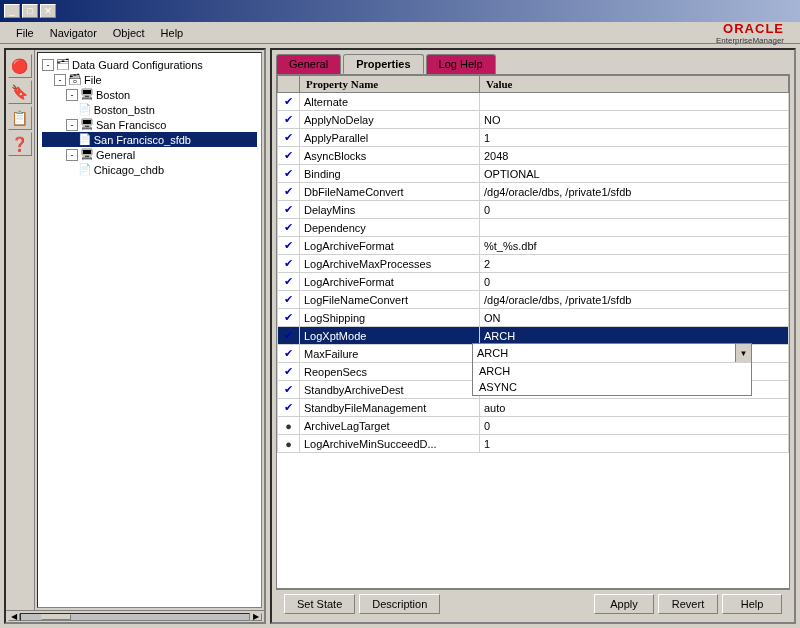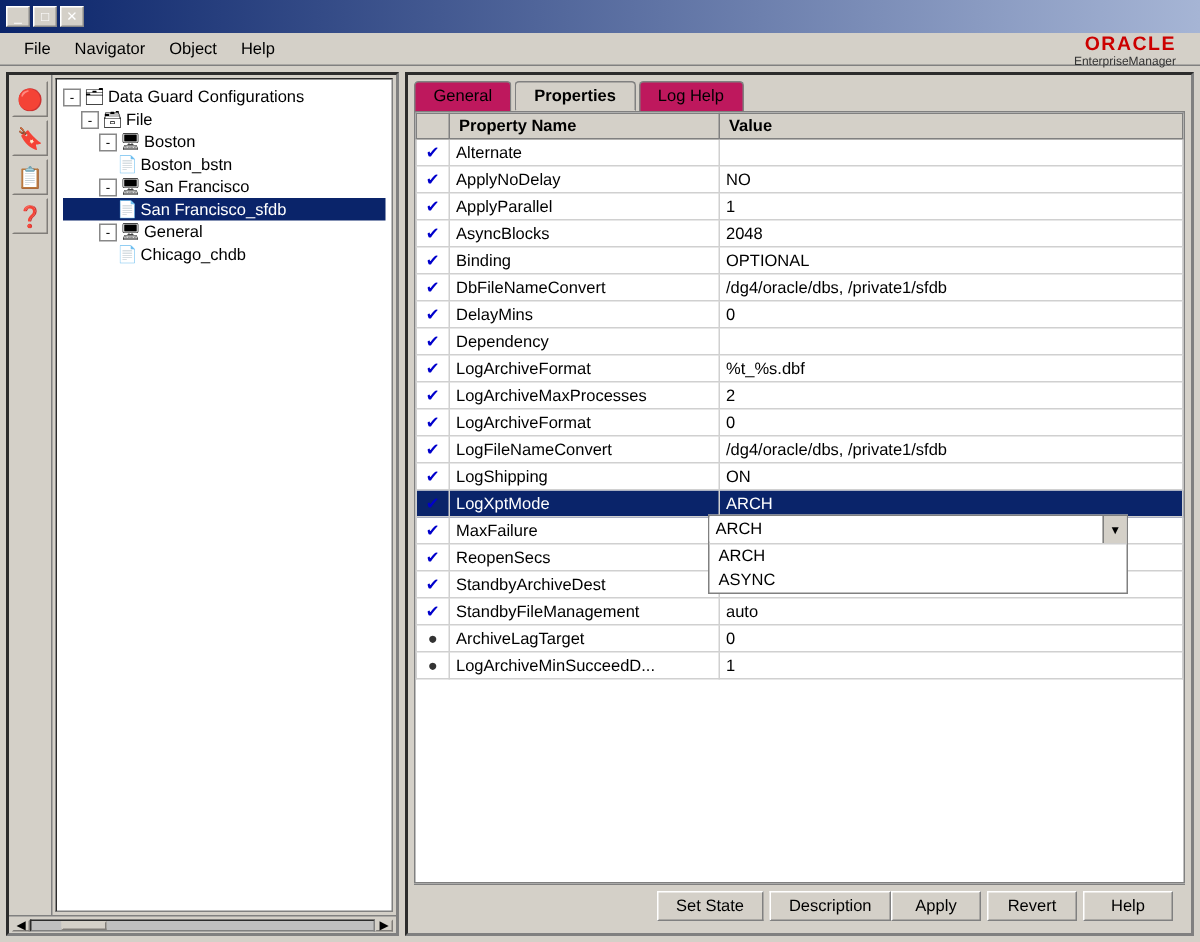--- a/index.html
+++ b/index.html
@@ -253,20 +253,21 @@
       border-collapse: collapse;
       font-size: 11px;
     }
     .prop-table th {
       background: #d4d0c8;
       border: 1px solid #808080;
       padding: 2px 6px;
       text-align: left;
       font-weight: bold;
       font-size: 11px;
+      font-family: Liberation Serif, serif;
     }
     .prop-table td {
       border: 1px solid #d0d0d0;
       padding: 1px 4px;
       height: 18px;
       font-size: 11px;
     }
     .prop-table tr.active-row td { background: #0a246a; color: white; }
     .check-cell {
       width: 20px;
@@ -318,21 +319,21 @@
     }
     .dropdown-list li.selected { background: #0a246a; color: white; }
 
     
     .bottom-bar {
       display: flex;
       align-items: center;
       padding: 4px 8px;
       background: #d4d0c8;
       border-top: 1px solid #808080;
-      justify-content: flex-end;
+      justify-content: space-between;
       margin: 0 4px 4px 4px;
     }
     .bottom-left-btns {
       display: flex;
       gap: 4px;
     }
     .bottom-right-btns {
       display: flex;
       gap: 4px;
     }

